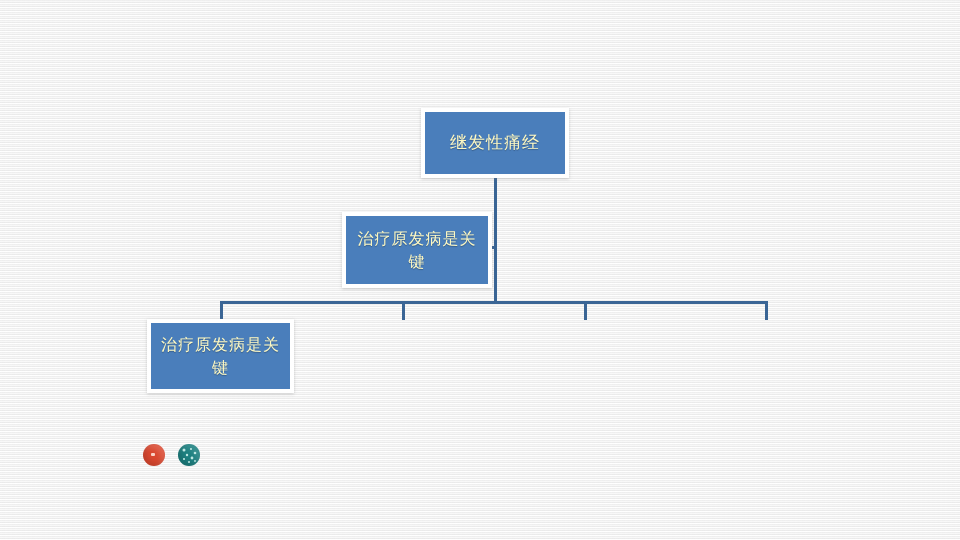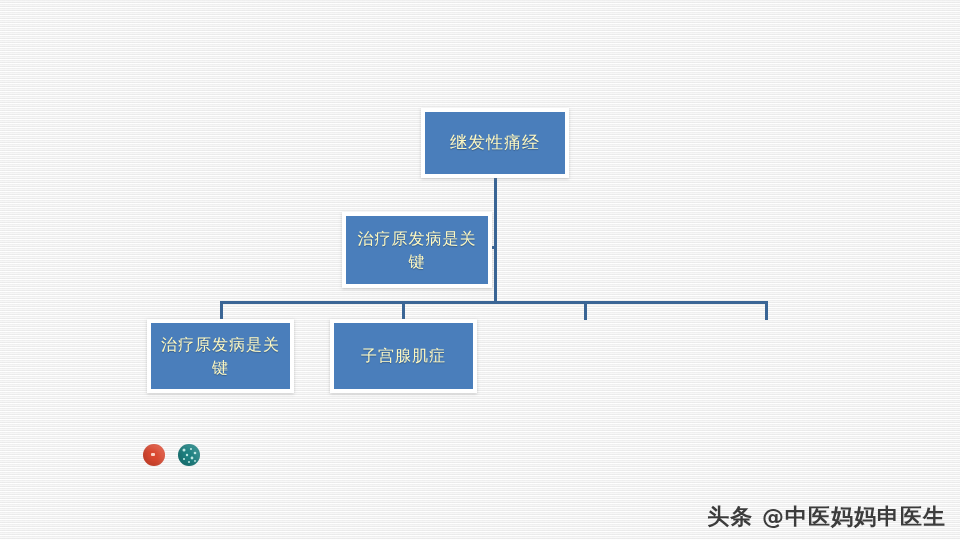--- a/index.html
+++ b/index.html
@@ -166,36 +166,32 @@
   </div>
 
   <div class="node" id="node-key">
     <span>治疗原发病是关键</span>
   </div>
 
   <div class="node leaf" id="node-leaf-0">
     <span>治疗原发病是关键</span>
   </div>
 
-  <div class="node leaf" id="node-leaf-1">
-    <span>子宫腺肌症</span>
-  </div>
 
 
 
   <div class="dot" id="dot-red"></div>
 
   <div class="dot" id="dot-teal">
     <svg width="22" height="22" viewBox="0 0 22 22" aria-hidden="true">
       <circle cx="6" cy="6" r="1.5" fill="#bfe7e2"></circle>
       <circle cx="13" cy="5" r="1.1" fill="#bfe7e2"></circle>
       <circle cx="17" cy="9" r="1.3" fill="#bfe7e2"></circle>
       <circle cx="9" cy="11" r="1.2" fill="#bfe7e2"></circle>
       <circle cx="14" cy="14" r="1.4" fill="#bfe7e2"></circle>
       <circle cx="6" cy="15" r="1.1" fill="#bfe7e2"></circle>
       <circle cx="11" cy="18" r="1.0" fill="#bfe7e2"></circle>
       <circle cx="17" cy="17" r="0.9" fill="#bfe7e2"></circle>
     </svg>
   </div>
 
-  <div id="watermark">头条 @中医妈妈申医生</div>
 
 </div>
 
 </body></html>

